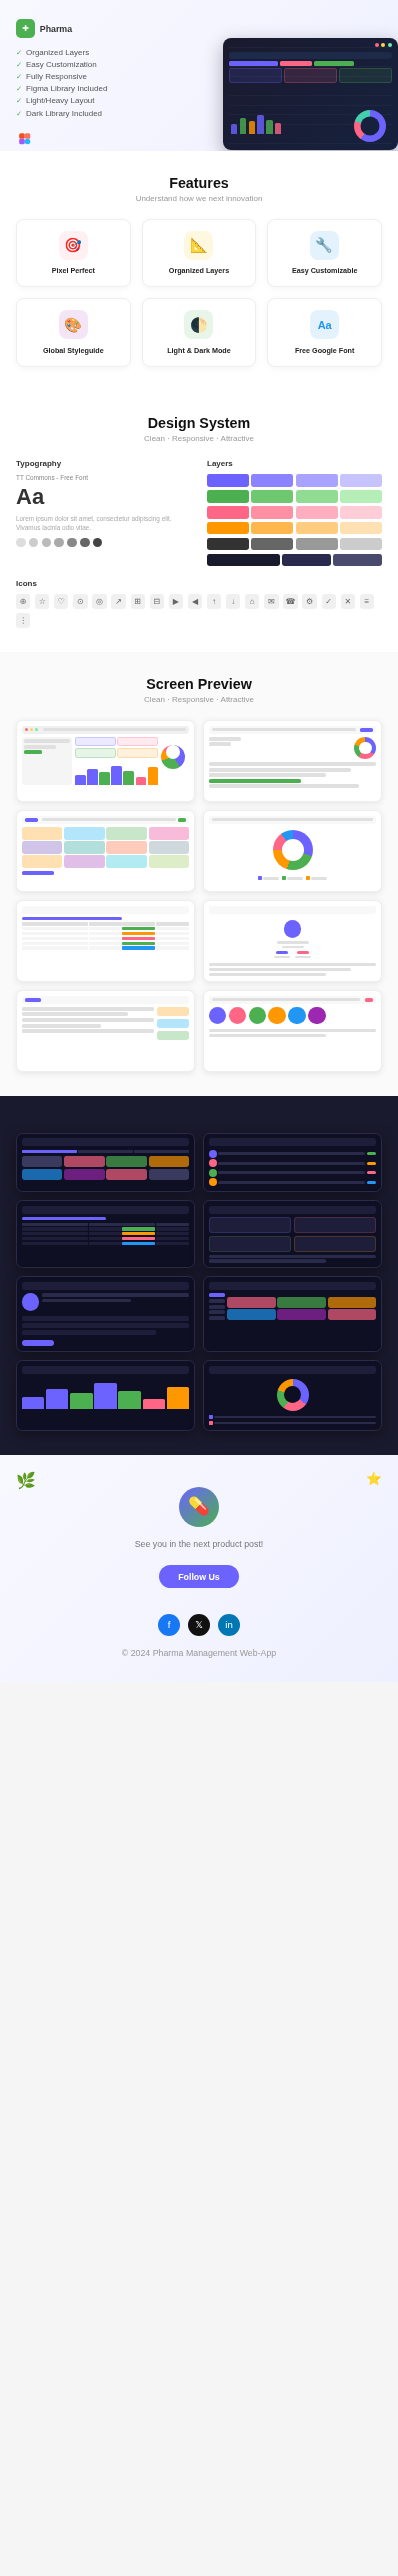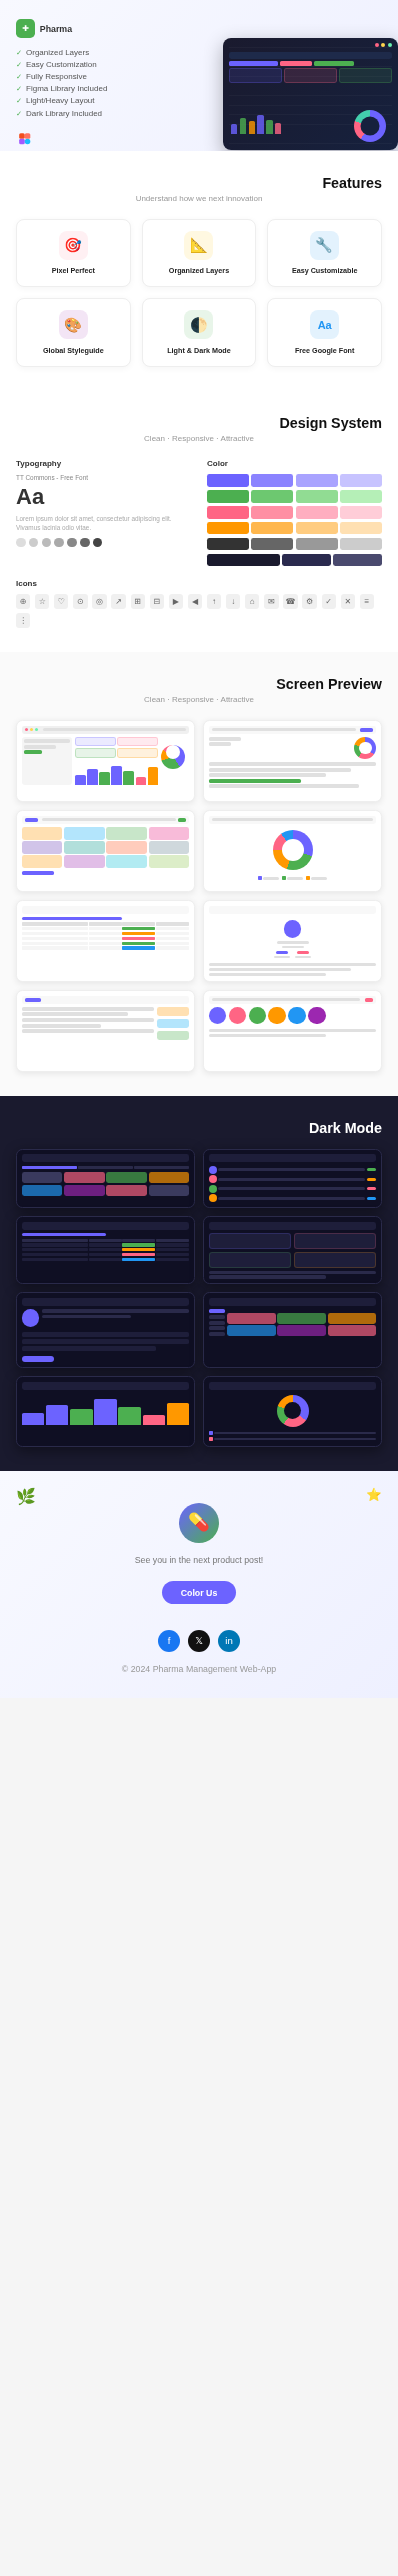--- a/index.html
+++ b/index.html
@@ -121,21 +121,21 @@
 
     
     .section {
       padding: 24px 16px;
       background: white;
     }
     .section-alt {
       background: #fafafa;
     }
     .section-title {
-      text-align: right;
+      text-align: center;
       font-size: 14.3px;
       font-weight: 800;
       color: #111;
       margin-bottom: 3.2px;
     }
     .section-subtitle {
       text-align: center;
       font-size: 8px;
       color: #999;
       margin-bottom: 16px;
@@ -480,21 +480,21 @@
         <div class="weight-dot" style="background:#ccc;"></div>
         <div class="weight-dot" style="background:#bbb;"></div>
         <div class="weight-dot" style="background:#aaa;"></div>
         <div class="weight-dot" style="background:#888;"></div>
         <div class="weight-dot" style="background:#666;"></div>
         <div class="weight-dot" style="background:#444;"></div>
       </div>
     </div>
 
     <div>
-      <div class="ds-label">Color</div>
+      <div class="ds-label">Layers</div>
       <div class="color-grid">
         <div class="color-row">
           <div class="color-swatch" style="background:#6C63FF;"></div>
           <div class="color-swatch" style="background:#8B83FF;"></div>
           <div class="color-swatch" style="background:#A9A3FF;"></div>
           <div class="color-swatch" style="background:#C7C3FF;"></div>
         </div>
         <div class="color-row">
           <div class="color-swatch" style="background:#4CAF50;"></div>
           <div class="color-swatch" style="background:#6DC870;"></div>
@@ -789,21 +789,20 @@
         <div style="margin-top:4.8px;">
           <div style="height:3.2px; background:#e0e0e0; border-radius:1.6px; margin-bottom:1.6px;"></div>
           <div style="height:3.2px; background:#e0e0e0; border-radius:1.6px; width:70%;"></div>
         </div>
       </div>
     </div>
   </div>
 </div>
 
 <div class="dark-mode-section">
-  <h2 class="section-title">Dark Mode</h2>
 
   <div class="dark-screens-grid" style="margin-top:12.7px; margin-bottom:8px;">
     <div class="dark-screen-card">
       <div class="dm-header"></div>
       <div style="display:flex; gap:1.6px; margin-bottom:2.4px;">
         <div style="height:3.2px; flex:1; background:#6C63FF; border-radius:0.8px;"></div>
         <div style="height:3.2px; flex:1; background:#2a2a4a; border-radius:0.8px;"></div>
         <div style="height:3.2px; flex:1; background:#2a2a4a; border-radius:0.8px;"></div>
       </div>
       <div class="dm-product-grid">
@@ -972,21 +971,21 @@
 <div class="thankyou-section">
   <div class="ty-decorations">🌿</div>
   <div class="ty-decorations-right">⭐</div>
 
   <div class="ty-icon">
     <span style="font-size:17.5px;">💊</span>
   </div>
 
   <p class="ty-subtitle">See you in the next product post!</p>
 
-  <button class="ty-button">Color Us</button>
+  <button class="ty-button">Follow Us</button>
 
   <div class="ty-socials">
     <div class="ty-social" style="background:#1877F2;">f</div>
     <div class="ty-social" style="background:#111;">𝕏</div>
     <div class="ty-social" style="background:#0077B5;">in</div>
   </div>
 
   <div style="margin-top:12.7px; font-size:8.8px; color:#999;">
     © 2024 Pharma Management Web-App
   </div>

